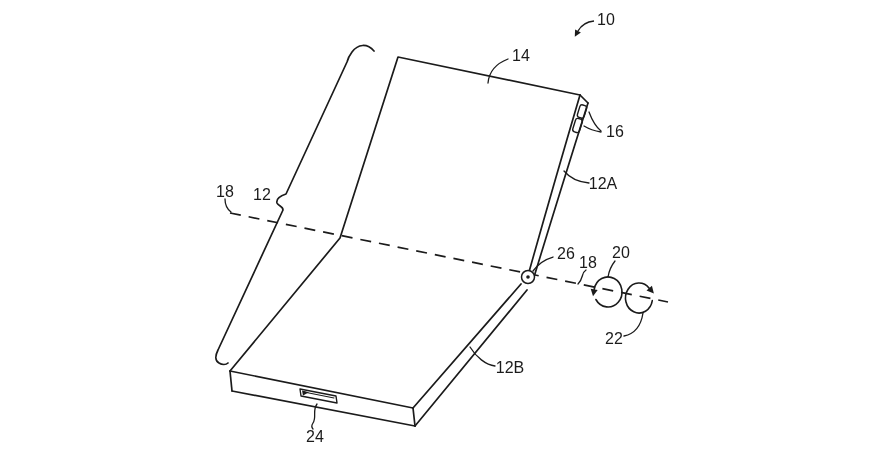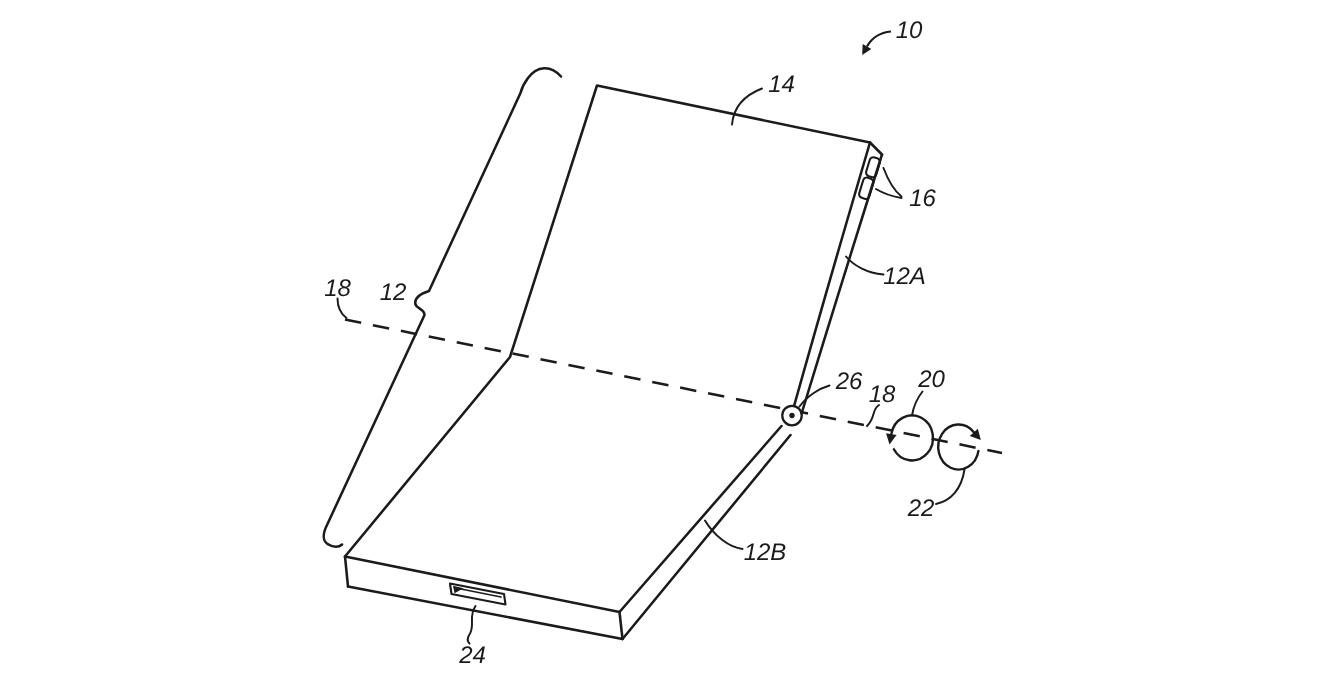--- a/index.html
+++ b/index.html
@@ -3,21 +3,20 @@
 <meta charset="utf-8">
 <style>
   html, body { margin: 0; padding: 0; background: #ffffff; }
   .figure-canvas {
     position: relative;
     width: 891px;
     height: 455px;
     background: #ffffff;
     overflow: hidden;
     font-family: "Liberation Sans", sans-serif;
-    font-style: italic;
   }
   .figure-canvas svg { display: block; }
   .ref-label {
     font-family: "Liberation Sans", sans-serif;
     font-size: 16px;
     fill: #1b1b1b;
   }
 </style>
 </head>
 <body>

